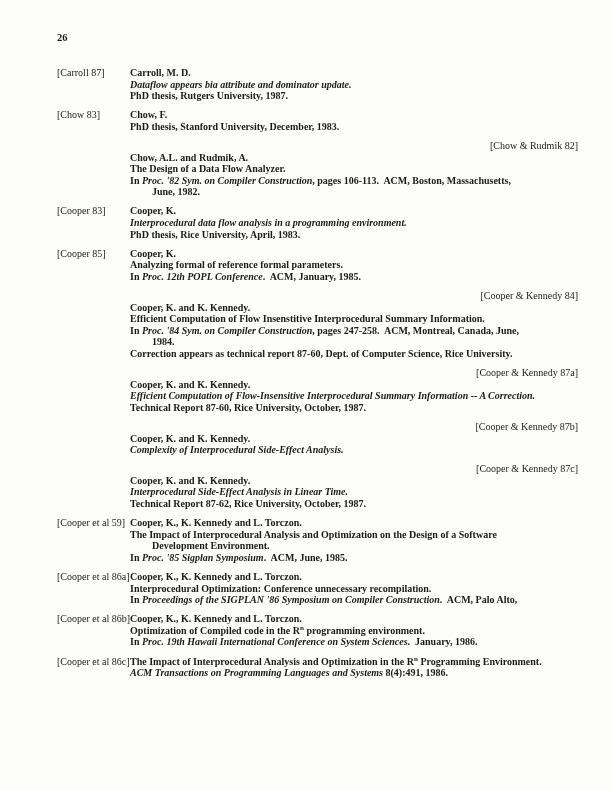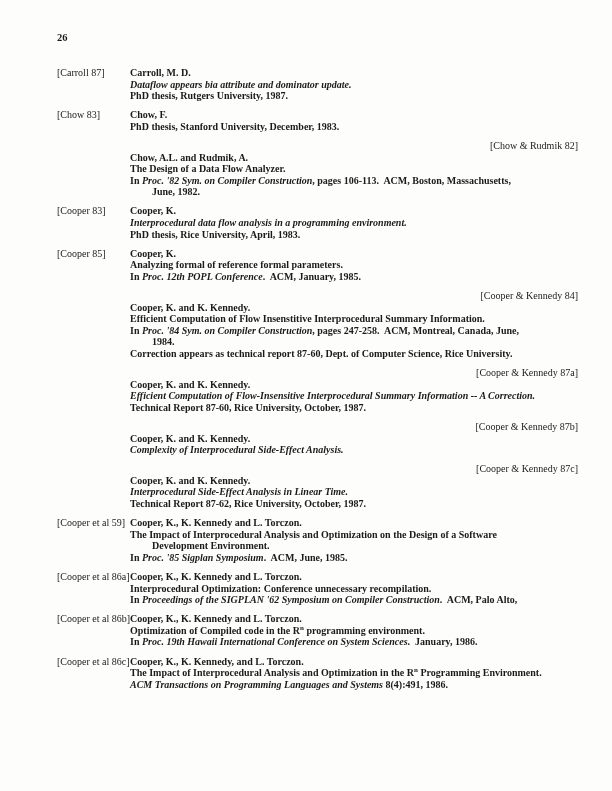--- a/index.html
+++ b/index.html
@@ -149,33 +149,32 @@
           <div class="line"><span>The Impact of Interprocedural Analysis and Optimization on the Design of a Software</span></div>
           <div class="line cont"><span>Development Environment.</span></div>
           <div class="line"><span>In </span><em>Proc. '85 Sigplan Symposium</em><span>.  ACM, June, 1985.</span></div>
         </div>
       </div>
       <div class="entry">
         <span class="label">[Cooper et al 86a]</span>
         <div class="body">
           <div class="line"><span>Cooper, K., K. Kennedy and L. Torczon.</span></div>
           <div class="line"><span>Interprocedural Optimization: Conference unnecessary recompilation.</span></div>
-          <div class="line"><span>In </span><em>Proceedings of the SIGPLAN '62 Symposium on Compiler Construction</em><span>.  ACM, Palo Alto,</span></div>
+          <div class="line"><span>In </span><em>Proceedings of the SIGPLAN '86 Symposium on Compiler Construction</em><span>.  ACM, Palo Alto,</span></div>
         </div>
       </div>
       <div class="entry">
         <span class="label">[Cooper et al 86b]</span>
         <div class="body">
           <div class="line"><span>Cooper, K., K. Kennedy and L. Torczon.</span></div>
           <div class="line"><span>Optimization of Compiled code in the R</span><sup>n</sup><span> programming environment.</span></div>
           <div class="line"><span>In </span><em>Proc. 19th Hawaii International Conference on System Sciences</em><span>.  January, 1986.</span></div>
         </div>
       </div>
       <div class="entry">
         <span class="label">[Cooper et al 86c]</span>
         <div class="body">
-          <div class="line"><span>Cooper, K., K. Kennedy, and L. Torczon.</span></div>
           <div class="line"><span>The Impact of Interprocedural Analysis and Optimization in the R</span><sup>n</sup><span> Programming Environment.</span></div>
           <div class="line"><em>ACM Transactions on Programming Languages and Systems</em><span> 8(4):491, 1986.</span></div>
         </div>
       </div>
     </div>
 </div>
 
 </body></html>

